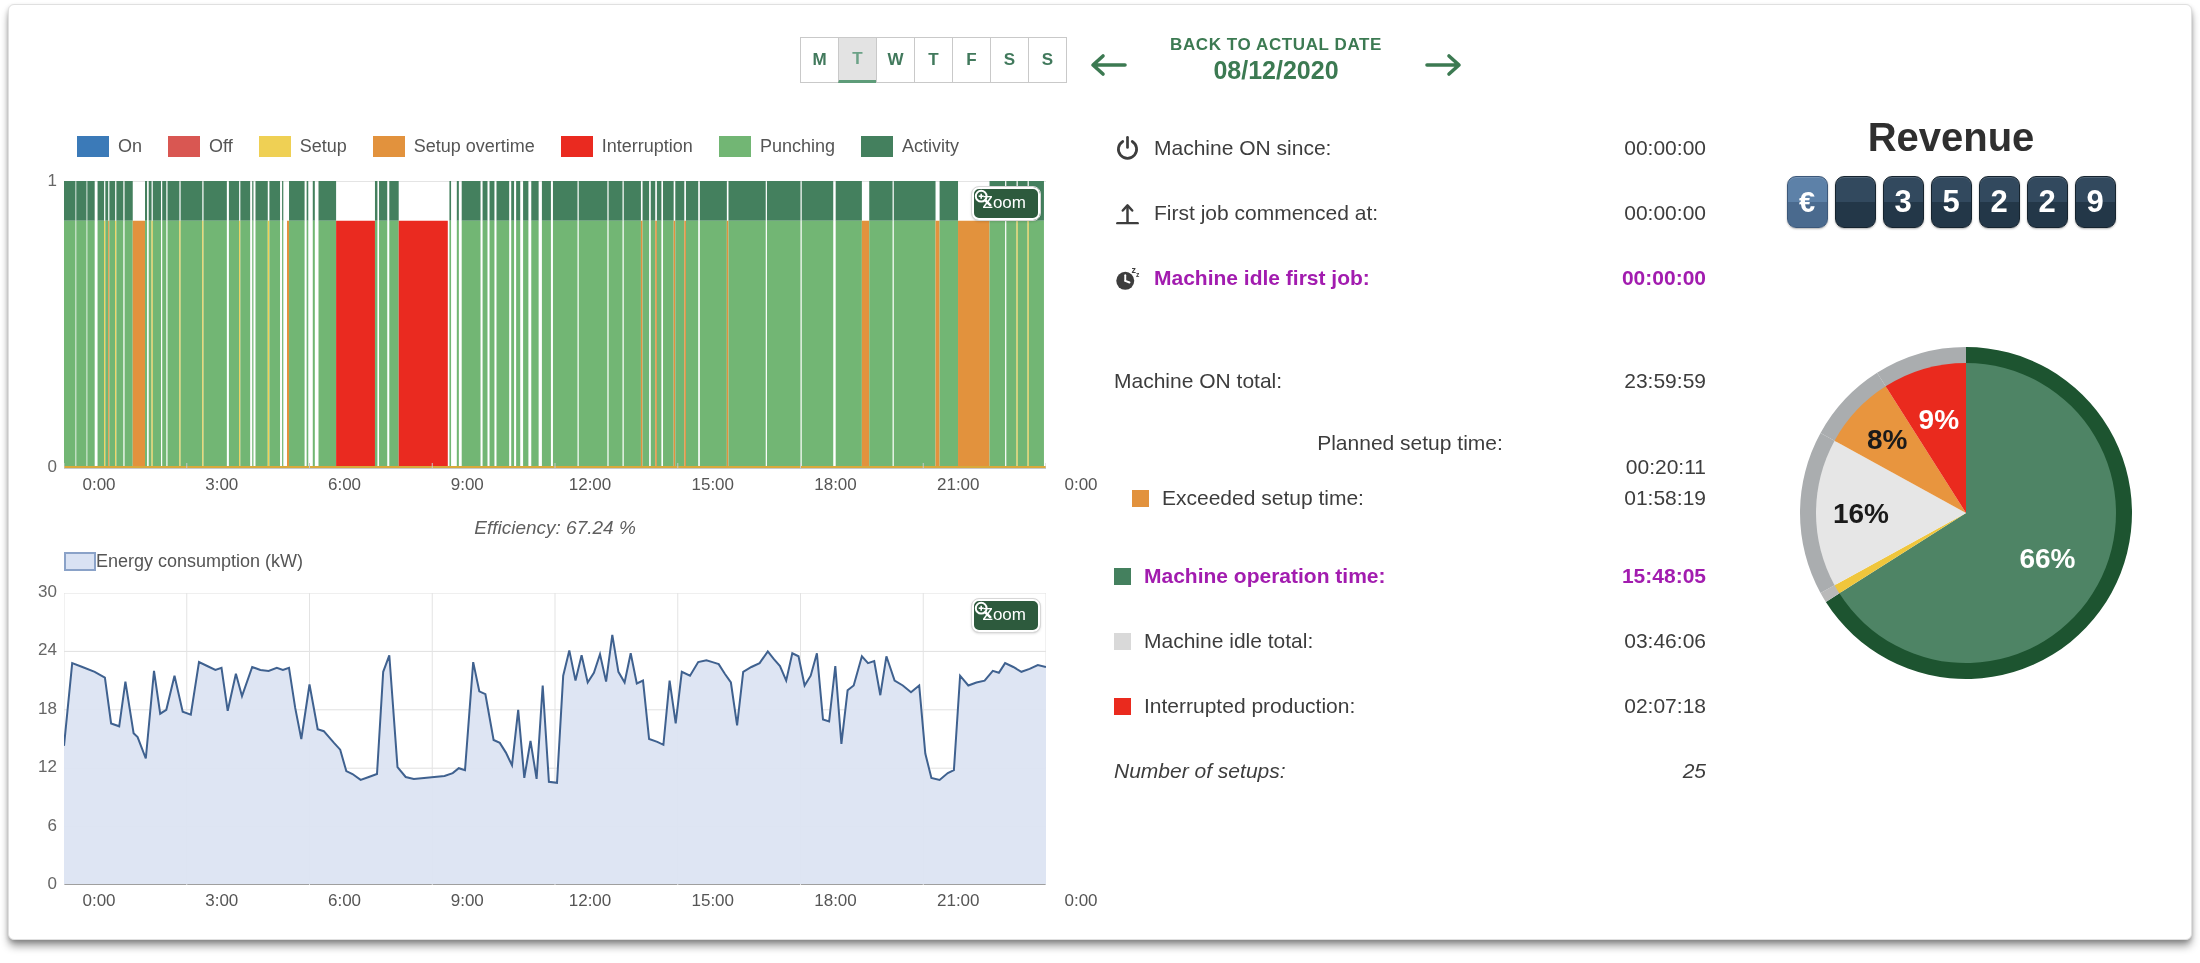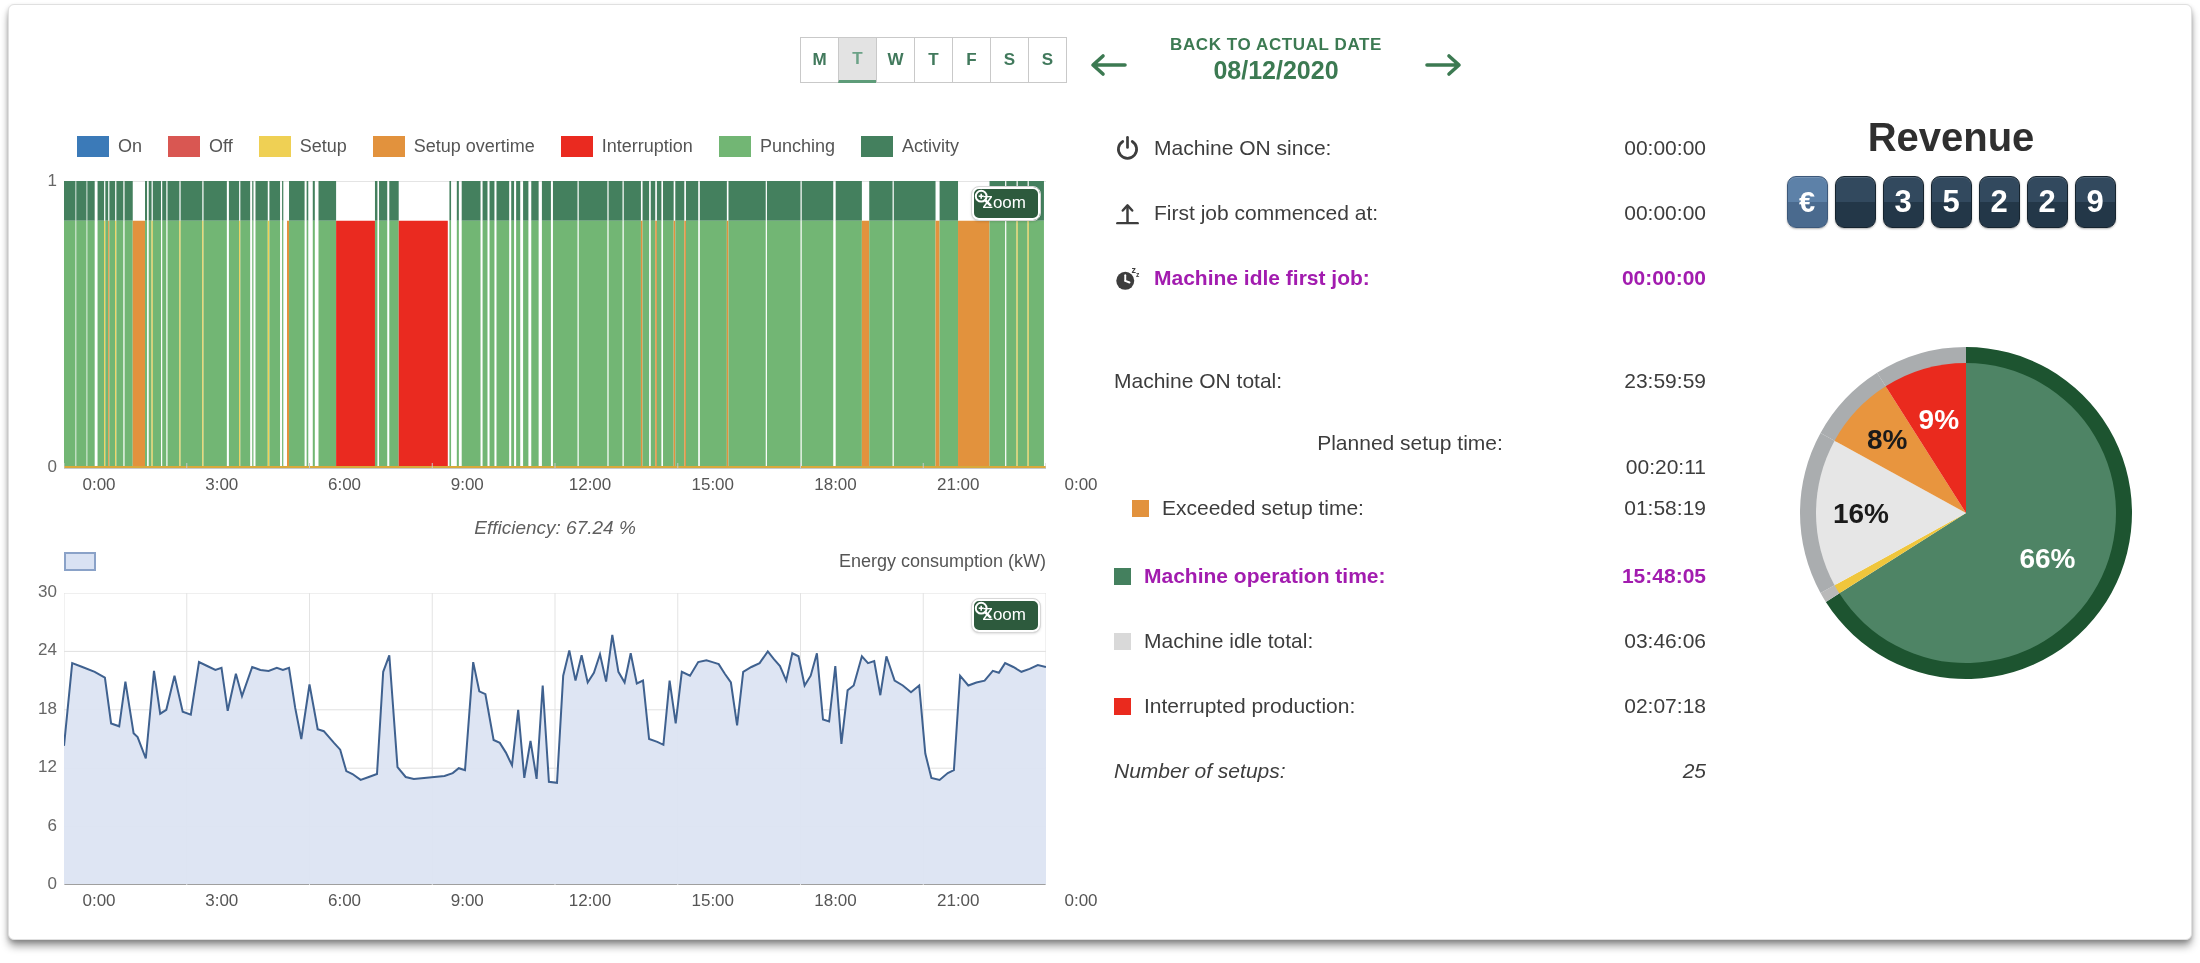--- a/index.html
+++ b/index.html
@@ -35,22 +35,22 @@
   .xlabels span { position:absolute; transform:translateX(-50%); font-size:17px; color:#555; white-space:nowrap; }
 
   .zoom-btn { position:absolute; right:6px; top:6px; display:flex; align-items:center; gap:7px;
               background:#2d5a3d; color:#fff; border:2px solid #fff; outline:1px solid #d7d7d7;
               border-radius:7px; padding:4px 12px 5px 9px; font-size:17px; cursor:pointer;
               font-family:inherit; box-shadow:0 1px 3px rgba(0,0,0,.25); }
 
   .caption { position:absolute; left:55px; top:512px; width:982px; text-align:center;
              font-style:italic; font-size:19px; color:#5f5f5f; }
 
-  .legend2 { position:absolute; left:55px; top:546px; width:982px; display:flex; justify-content:space-between;
-             align-items:center; gap:12px; font-size:18px; color:#555; }
+  .legend2 { position:absolute; left:55px; top:546px; width:982px; display:flex; justify-content:flex-start;
+             align-items:center; font-size:18px; color:#555; }
   .legend2 .sw { width:32px; height:19px; background:#d9e2f3; border:2px solid #8aa2c8; }
 
   
   .stats { position:absolute; left:1105px; top:128px; width:592px; height:760px; }
   .stat-row { position:absolute; left:0; width:100%; display:flex; align-items:center; height:30px;
               font-size:21px; color:#3d3d3d; }
   .stat-row .lead { display:flex; align-items:center; margin-right:13px; }
   .stat-row .swatch { width:17px; height:17px; margin-right:13px; }
   .stat-row .val { margin-left:auto; }
   .stat-row.bold .lbl, .stat-row.bold .val { font-weight:bold; color:#a21caf; }
@@ -420,21 +420,21 @@
       </div>
       <div class="stat-row" style="top: 233px;">
         <span class="lbl">Machine ON total:</span>
         <span class="val">23:59:59</span>
       </div>
       <div class="stat-row" style="top: 298px; flex-direction: column;">
         <span class="swatch" style="background: rgb(239, 208, 84);"></span>
         <span class="lbl">Planned setup time:</span>
         <span class="val">00:20:11</span>
       </div>
-      <div class="stat-row" style="top: 360px; padding-left: 18px;">
+      <div class="stat-row" style="top: 350px; padding-left: 18px;">
         <span class="swatch" style="background: rgb(226, 146, 61);"></span>
         <span class="lbl">Exceeded setup time:</span>
         <span class="val">01:58:19</span>
       </div>
       <div class="stat-row bold" style="top: 428px;">
         <span class="swatch" style="background: rgb(68, 128, 94);"></span>
         <span class="lbl">Machine operation time:</span>
         <span class="val">15:48:05</span>
       </div>
       <div class="stat-row" style="top: 493px;">

